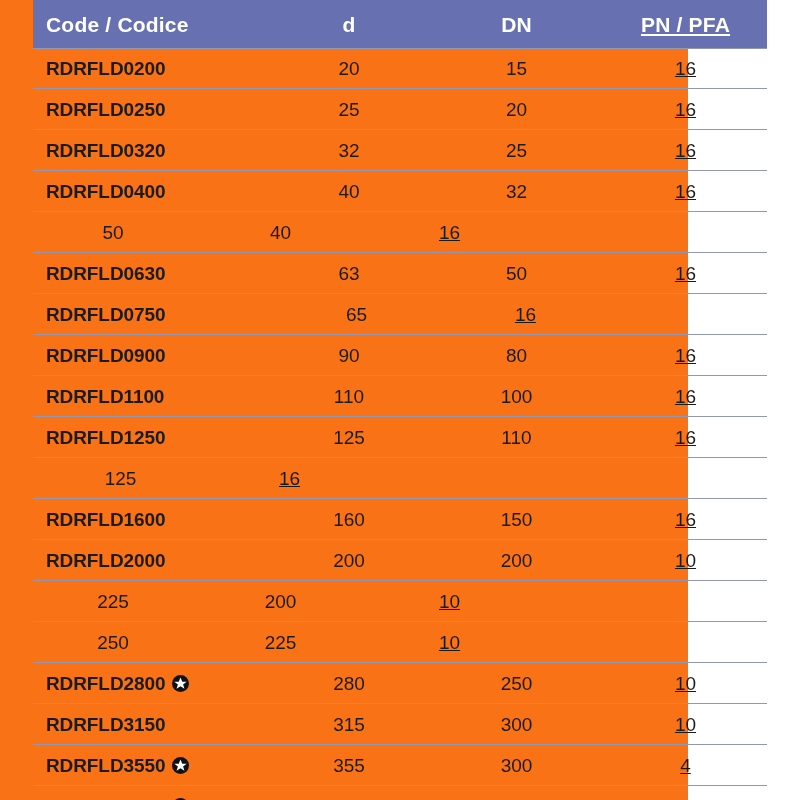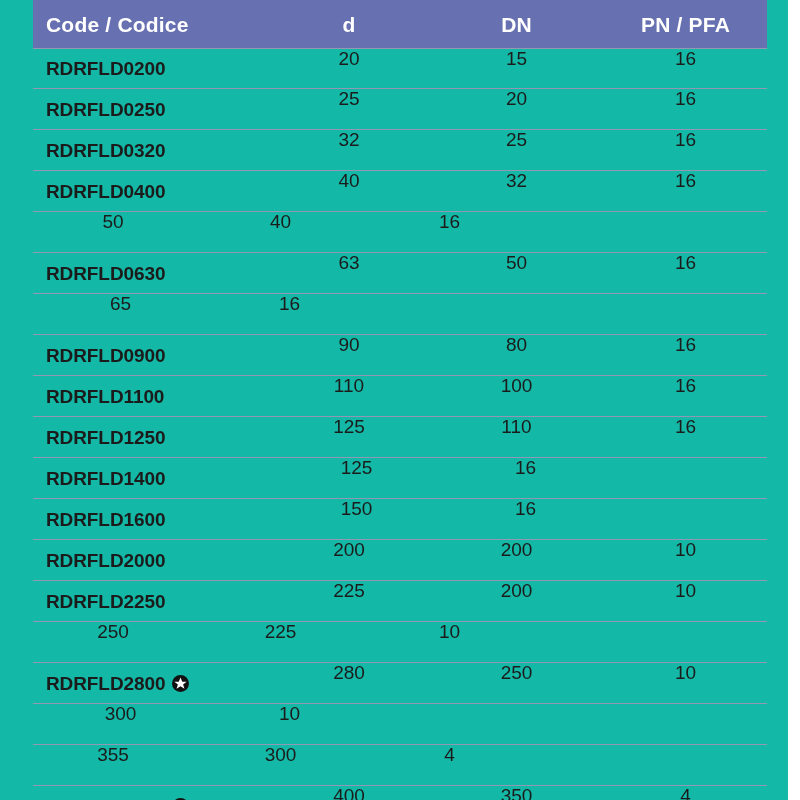--- a/index.html
+++ b/index.html
@@ -10,24 +10,24 @@
   body {
     width: 800px;
     height: 800px;
     overflow: hidden;
     font-family: "Liberation Sans", sans-serif;
     -webkit-font-smoothing: antialiased;
   }
 
   .spec-table {
     position: relative;
-    width: 788px;
+    width: 688px;
     height: 800px;
     box-sizing: border-box;
-    background: #14b8a6;
+    background: #f97316;
   }
 
   .table-inner {
     position: absolute;
     left: 33px;
     top: 0;
     width: 734px;
   }
 
   
@@ -41,32 +41,33 @@
     color: #ffffff;
     font-weight: bold;
     font-size: 21px;
     letter-spacing: 0.2px;
     line-height: 1;
     box-sizing: border-box;
   }
   .col-code   { width: 236px; }
   .col-d      { width: 160px; }
   .col-dn     { width: 175px; }
-  .col-pn     { width: 163px; }
+  .col-pn     { width: 163px; text-decoration: underline; }
 
   .th.col-code { padding-left: 13px; text-align: left; }
   .th.col-d,
   .th.col-dn,
   .th.col-pn { text-align: center; }
 
   
   .tbody { width: 100%; }
 
   .trow {
     display: flex;
+    align-items: center;
     height: 41px;
     border-bottom: 1.6px solid #9298b4;
     box-sizing: border-box;
   }
   .trow:first-child {
     border-top: 1.6px solid #9298b4;
   }
 
   .td {
     font-size: 19px;
@@ -156,20 +157,23 @@
         </div>
         <div class="trow">
           <div class="td col-code">
             <span>RDRFLD0630</span>
           </div>
           <div class="td col-d">63</div>
           <div class="td col-dn">50</div>
           <div class="td col-pn">16</div>
         </div>
         <div class="trow">
+          <div class="td col-code">
+            <span>RDRFLD0750</span>
+          </div>
           <div class="td col-dn">65</div>
           <div class="td col-pn">16</div>
         </div>
         <div class="trow">
           <div class="td col-code">
             <span>RDRFLD0900</span>
           </div>
           <div class="td col-d">90</div>
           <div class="td col-dn">80</div>
           <div class="td col-pn">16</div>
@@ -184,45 +188,40 @@
         </div>
         <div class="trow">
           <div class="td col-code">
             <span>RDRFLD1250</span>
           </div>
           <div class="td col-d">125</div>
           <div class="td col-dn">110</div>
           <div class="td col-pn">16</div>
         </div>
         <div class="trow">
-          <div class="td col-code">
-            <span>RDRFLD1400</span>
-          </div>
           <div class="td col-dn">125</div>
           <div class="td col-pn">16</div>
         </div>
         <div class="trow">
           <div class="td col-code">
             <span>RDRFLD1600</span>
           </div>
+          <div class="td col-d">160</div>
           <div class="td col-dn">150</div>
           <div class="td col-pn">16</div>
         </div>
         <div class="trow">
           <div class="td col-code">
             <span>RDRFLD2000</span>
           </div>
           <div class="td col-d">200</div>
           <div class="td col-dn">200</div>
           <div class="td col-pn">10</div>
         </div>
         <div class="trow">
-          <div class="td col-code">
-            <span>RDRFLD2250</span>
-          </div>
           <div class="td col-d">225</div>
           <div class="td col-dn">200</div>
           <div class="td col-pn">10</div>
         </div>
         <div class="trow">
           <div class="td col-d">250</div>
           <div class="td col-dn">225</div>
           <div class="td col-pn">10</div>
         </div>
         <div class="trow">
@@ -233,24 +232,37 @@
                 <circle cx="8.5" cy="8.5" r="8.5" fill="#111111"></circle>
                 <polygon fill="#ffffff" points="8.5,2.6 10.27,6.85 14.6,6.85 11.1,9.45 12.45,13.8 8.5,11.15 4.55,13.8 5.9,9.45 2.4,6.85 6.73,6.85"></polygon>
               </svg>
             </span>
           </div>
           <div class="td col-d">280</div>
           <div class="td col-dn">250</div>
           <div class="td col-pn">10</div>
         </div>
         <div class="trow">
+          <div class="td col-code">
+            <span>RDRFLD3150</span>
+          </div>
+          <div class="td col-d">315</div>
           <div class="td col-dn">300</div>
           <div class="td col-pn">10</div>
         </div>
         <div class="trow">
+          <div class="td col-code">
+            <span>RDRFLD3550</span>
+            <span class="star-mark">
+              <svg width="17" height="17" viewBox="0 0 17 17" aria-hidden="true">
+                <circle cx="8.5" cy="8.5" r="8.5" fill="#111111"></circle>
+                <polygon fill="#ffffff" points="8.5,2.6 10.27,6.85 14.6,6.85 11.1,9.45 12.45,13.8 8.5,11.15 4.55,13.8 5.9,9.45 2.4,6.85 6.73,6.85"></polygon>
+              </svg>
+            </span>
+          </div>
           <div class="td col-d">355</div>
           <div class="td col-dn">300</div>
           <div class="td col-pn">4</div>
         </div>
         <div class="trow">
           <div class="td col-code">
             <span>RDRFLD4000</span>
             <span class="star-mark">
               <svg width="17" height="17" viewBox="0 0 17 17" aria-hidden="true">
                 <circle cx="8.5" cy="8.5" r="8.5" fill="#111111"></circle>

